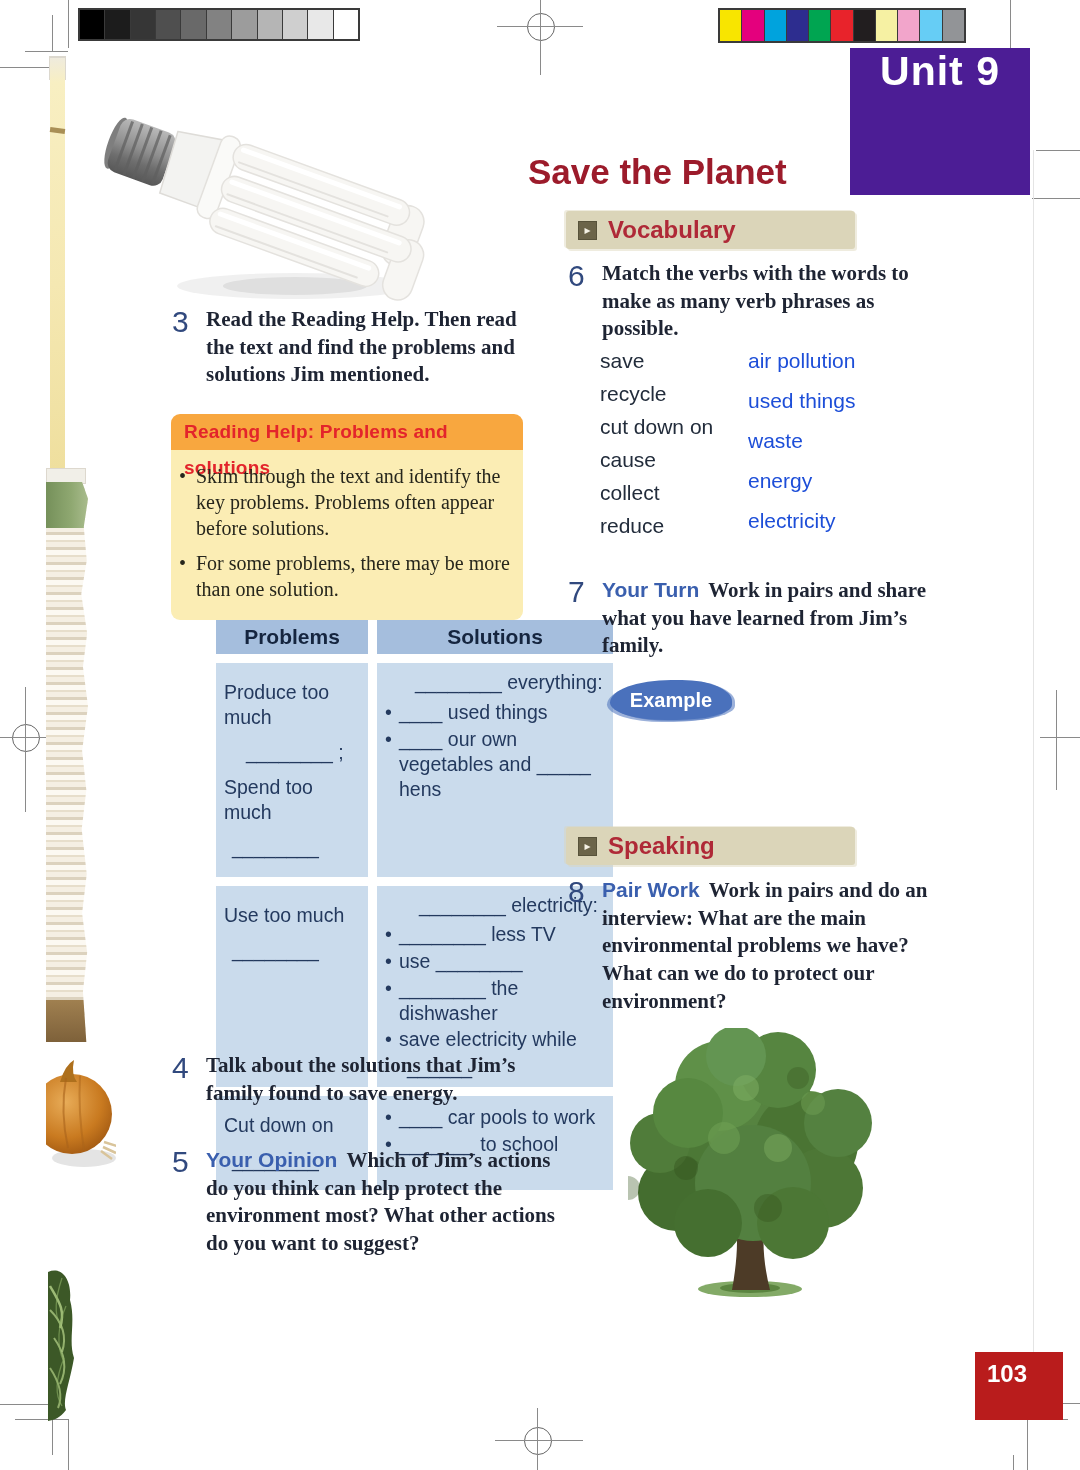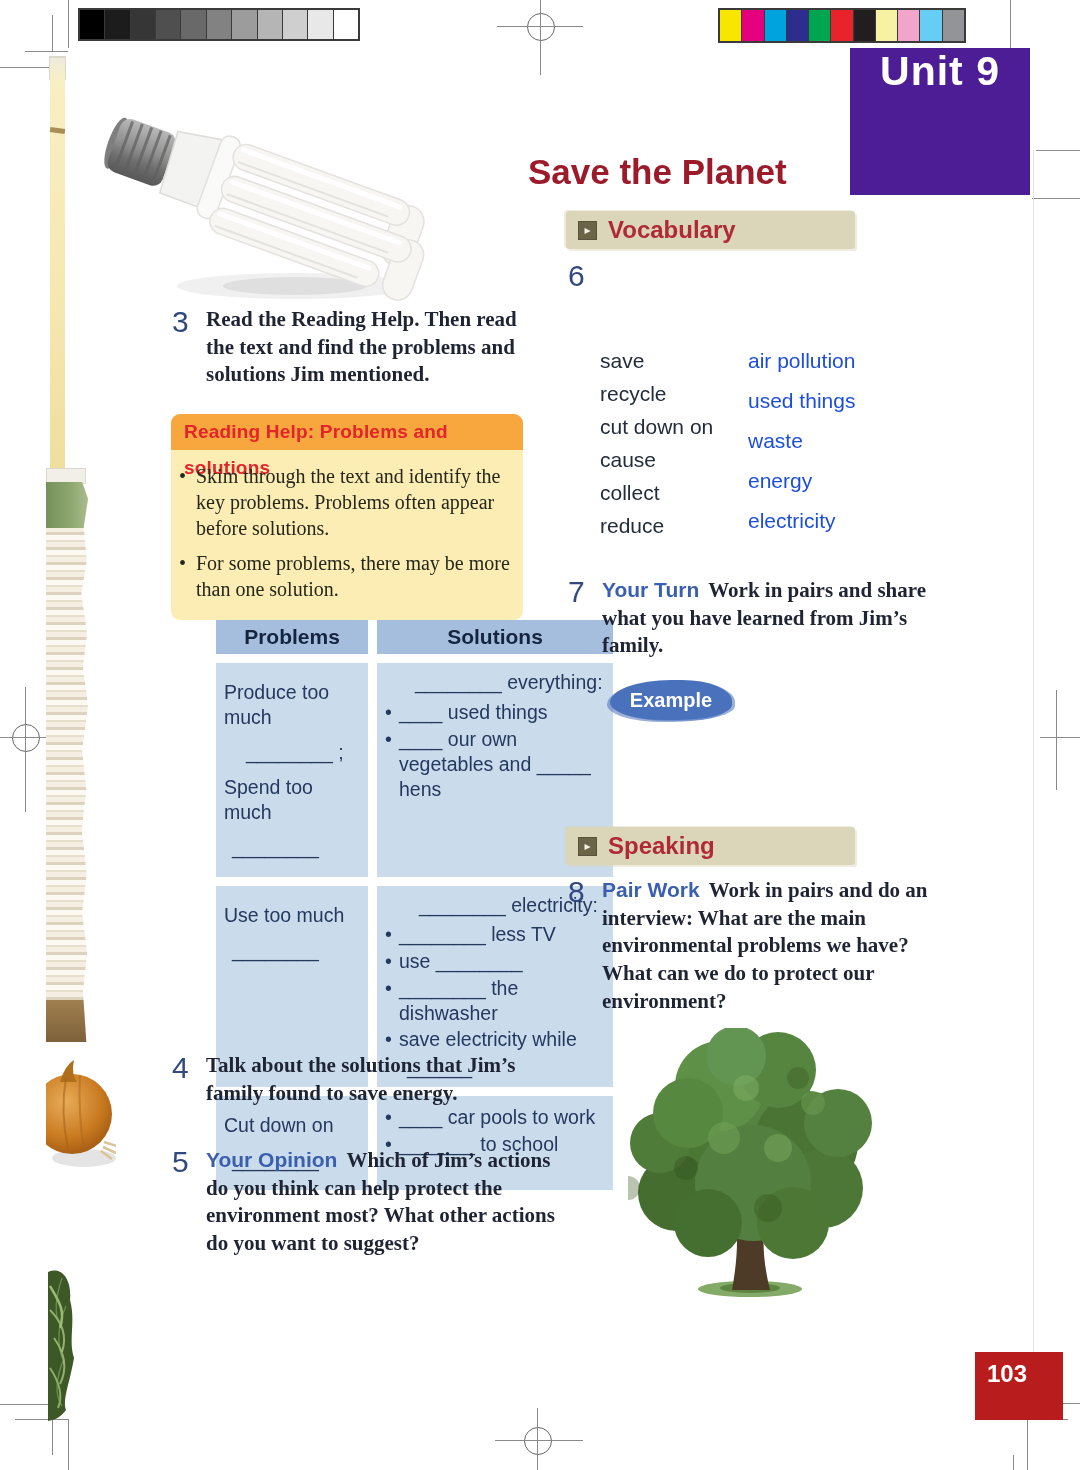--- a/index.html
+++ b/index.html
@@ -328,20 +328,21 @@
 
   <div class="section-hdr" style="left:566px;top:211px;">
     <div class="sq">
         <span>▸</span>
       </div>
     <div class="t">Vocabulary</div>
   </div>
 
   <div class="ex" style="left:568px;top:260px;width:370px;">
     <div class="ex-num">6</div>
+    <div class="ex-body" style="width:328px;">Match the verbs with the words to make as many verb phrases as possible.</div>
   </div>
 
   <div class="vlists">
     <div class="vcol1">
       <div>save</div>
       <div>recycle</div>
       <div>cut down on</div>
       <div>cause</div>
       <div>collect</div>
       <div>reduce</div>

